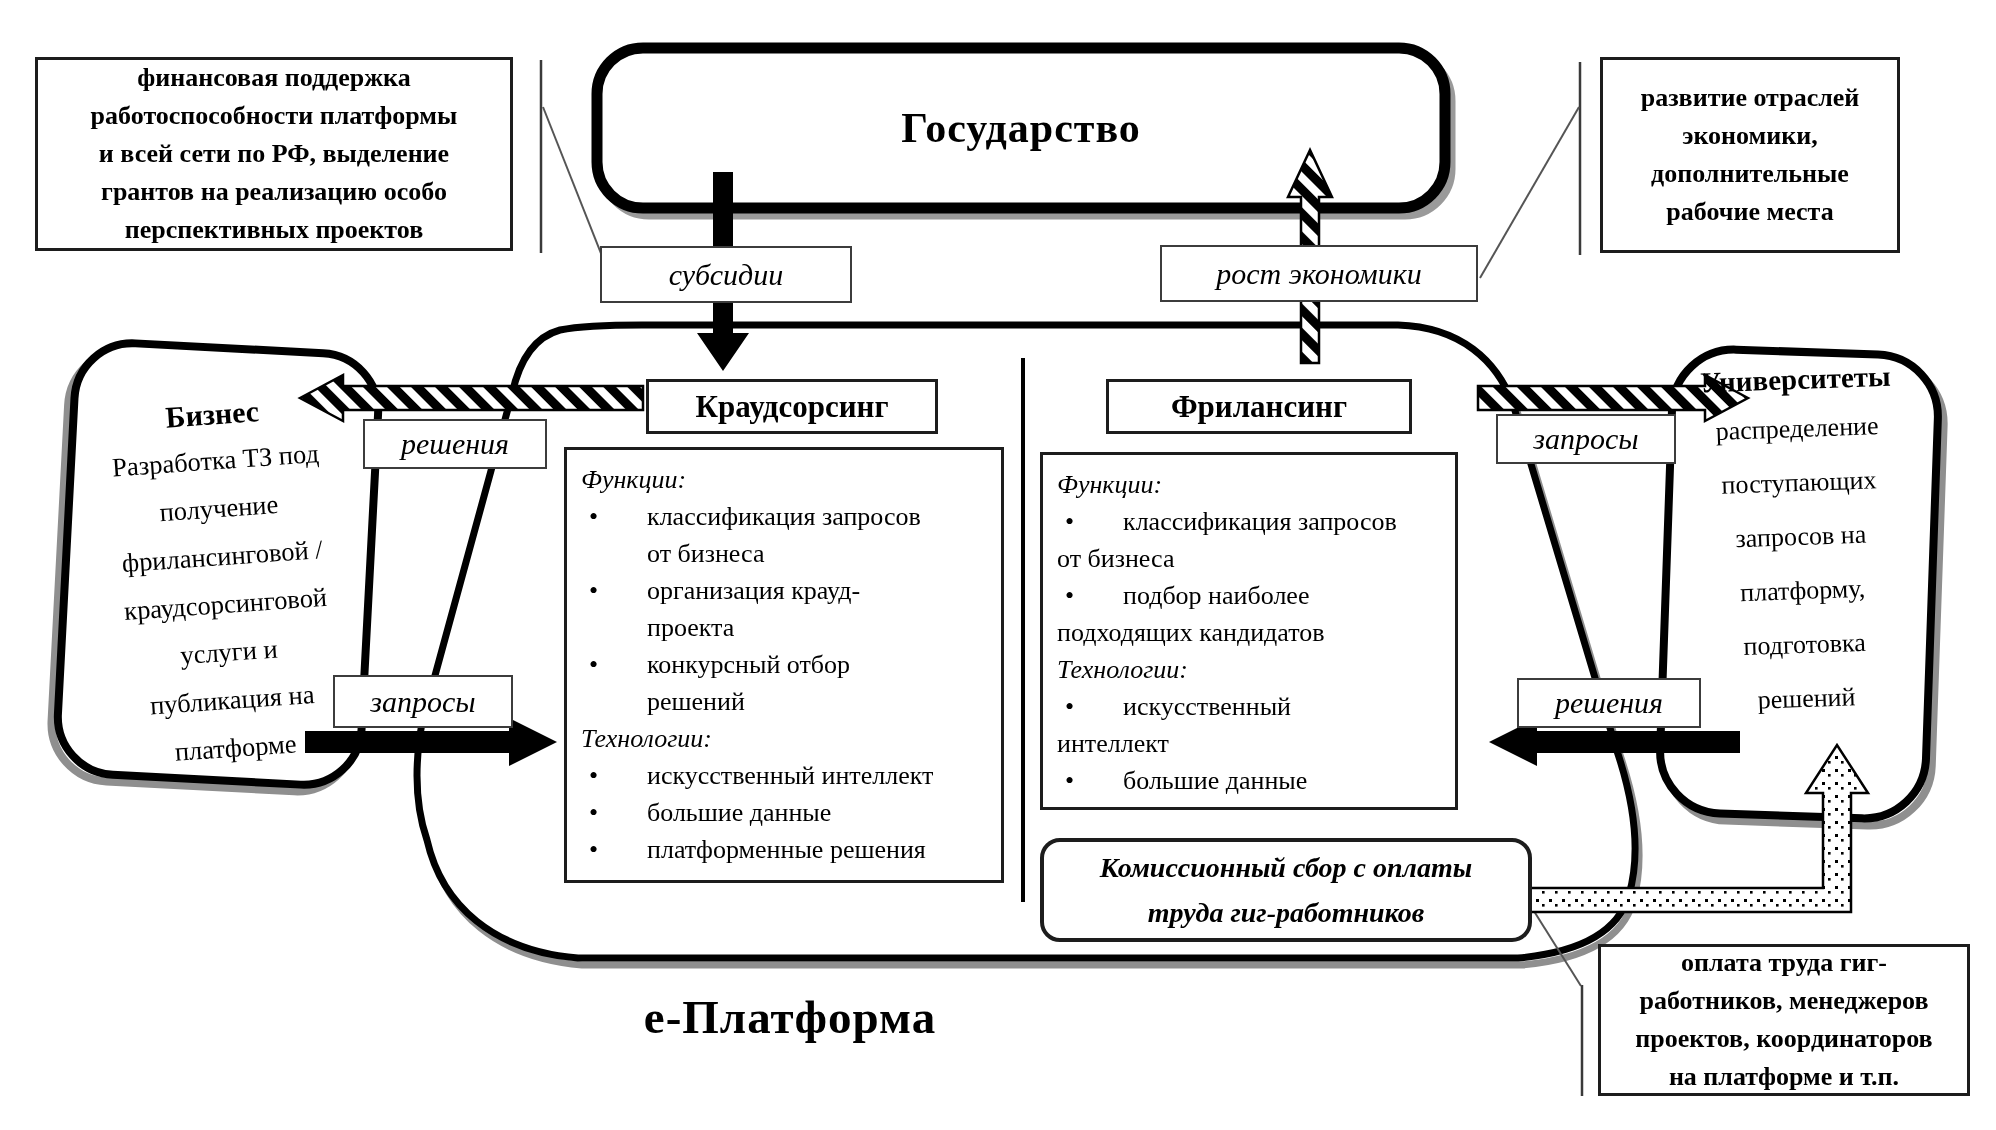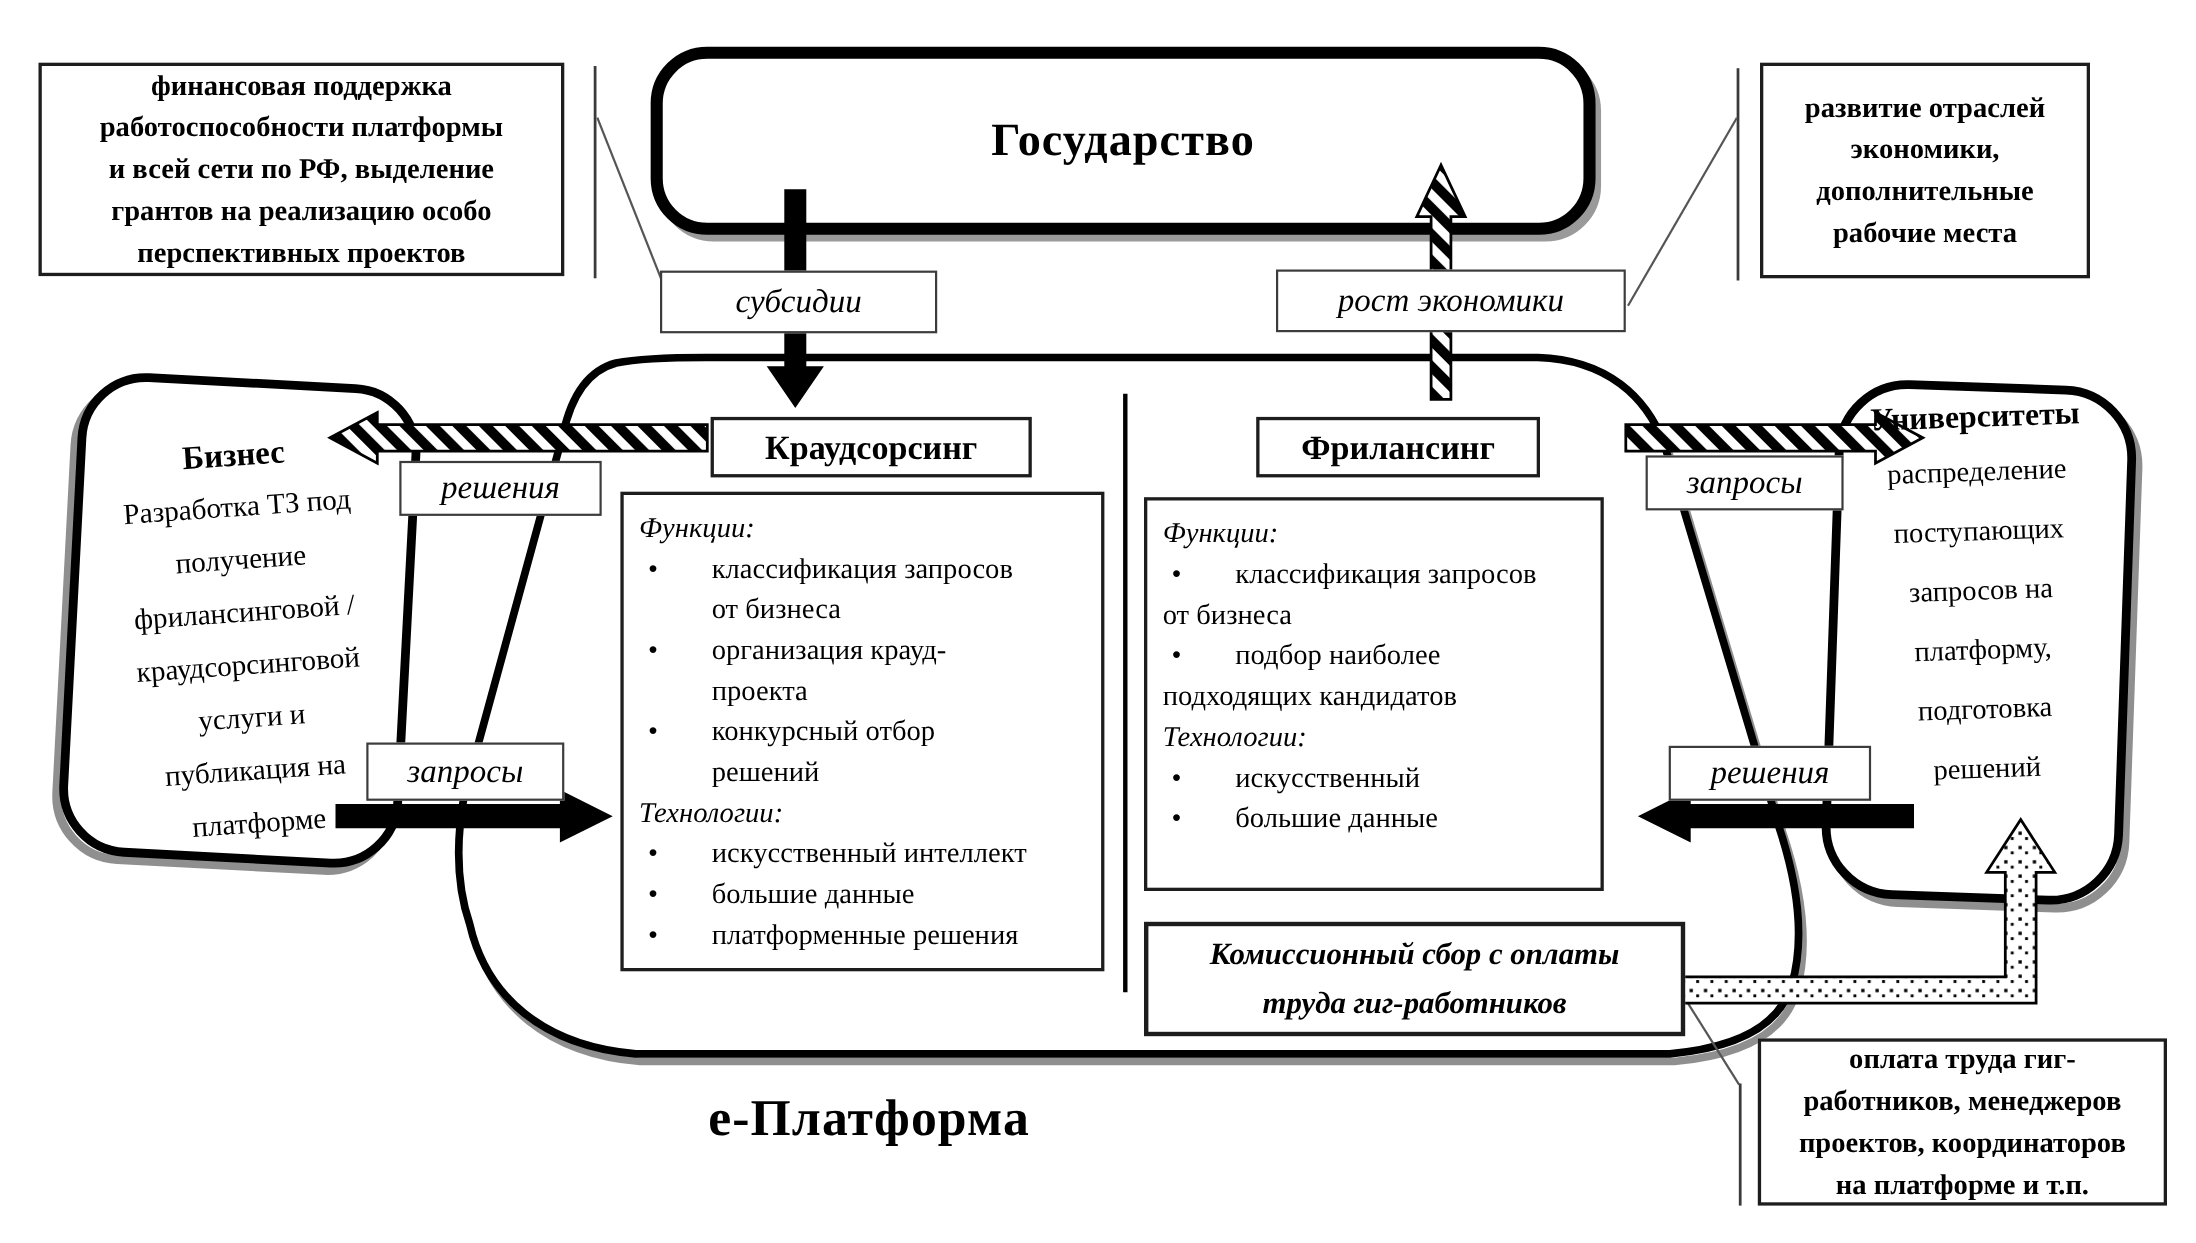--- a/index.html
+++ b/index.html
@@ -185,46 +185,47 @@
         <div class="row row-b">
           <span class="blt">•</span>
           <span>большие данные</span>
         </div>
         <div class="row row-b">
           <span class="blt">•</span>
           <span>платформенные решения</span>
         </div>
       </div>
 
-    <div class="abs title-box" style="left:1106px; top:379px; width:258px; height:55px;margin-left:36px;">Фрилансинг</div>
+    <div class="abs title-box" style="left:1106px; top:379px; width:306px; height:55px;">Фрилансинг</div>
 
     <div class="abs content" style="left:1040px; top:452px; width:418px; height:358px;">
         <div class="row row-label">Функции:</div>
         <div class="row row-b">
           <span class="blt">•</span>
           <span>классификация запросов</span>
         </div>
         <div class="row row-cont0">от бизнеса</div>
         <div class="row row-b">
           <span class="blt">•</span>
           <span>подбор наиболее</span>
         </div>
         <div class="row row-cont0">подходящих кандидатов</div>
         <div class="row row-label">Технологии:</div>
         <div class="row row-b">
           <span class="blt">•</span>
           <span>искусственный</span>
         </div>
+        <div class="row row-cont0">интеллект</div>
         <div class="row row-b">
           <span class="blt">•</span>
           <span>большие данные</span>
         </div>
       </div>
 
-    <div class="abs commission" style="left:1040px; top:838px; width:492px; height:104px;">Комиссионный сбор с оплаты
+    <div class="abs commission" style="left:1040px; top:838px; width:492px; height:104px;border-radius:20px;">Комиссионный сбор с оплаты
 труда гиг-работников</div>
 
     <div class="abs note" style="left:1598px; top:944px; width:372px; height:152px;">оплата труда гиг-
 работников, менеджеров
 проектов, координаторов
 на платформе и т.п.</div>
 
     <div class="abs eplatform" style="left:540px; top:990px; width:500px; height:60px;">е-Платформа</div>
 
   </div>

